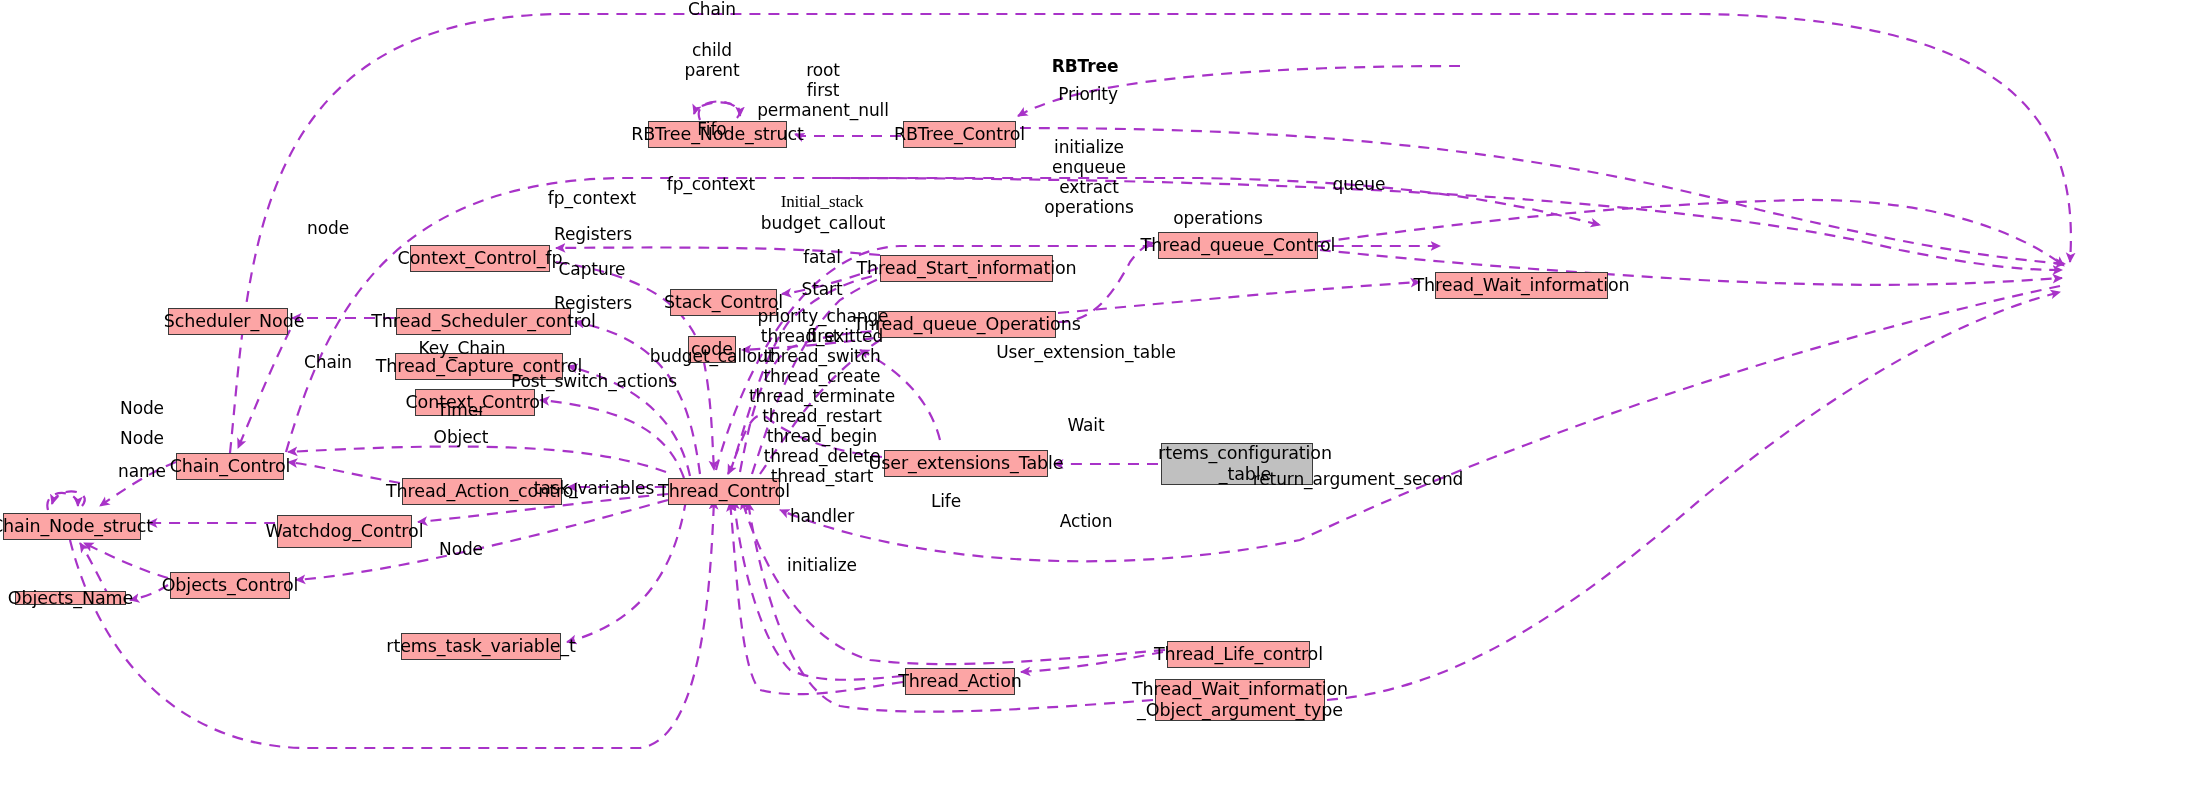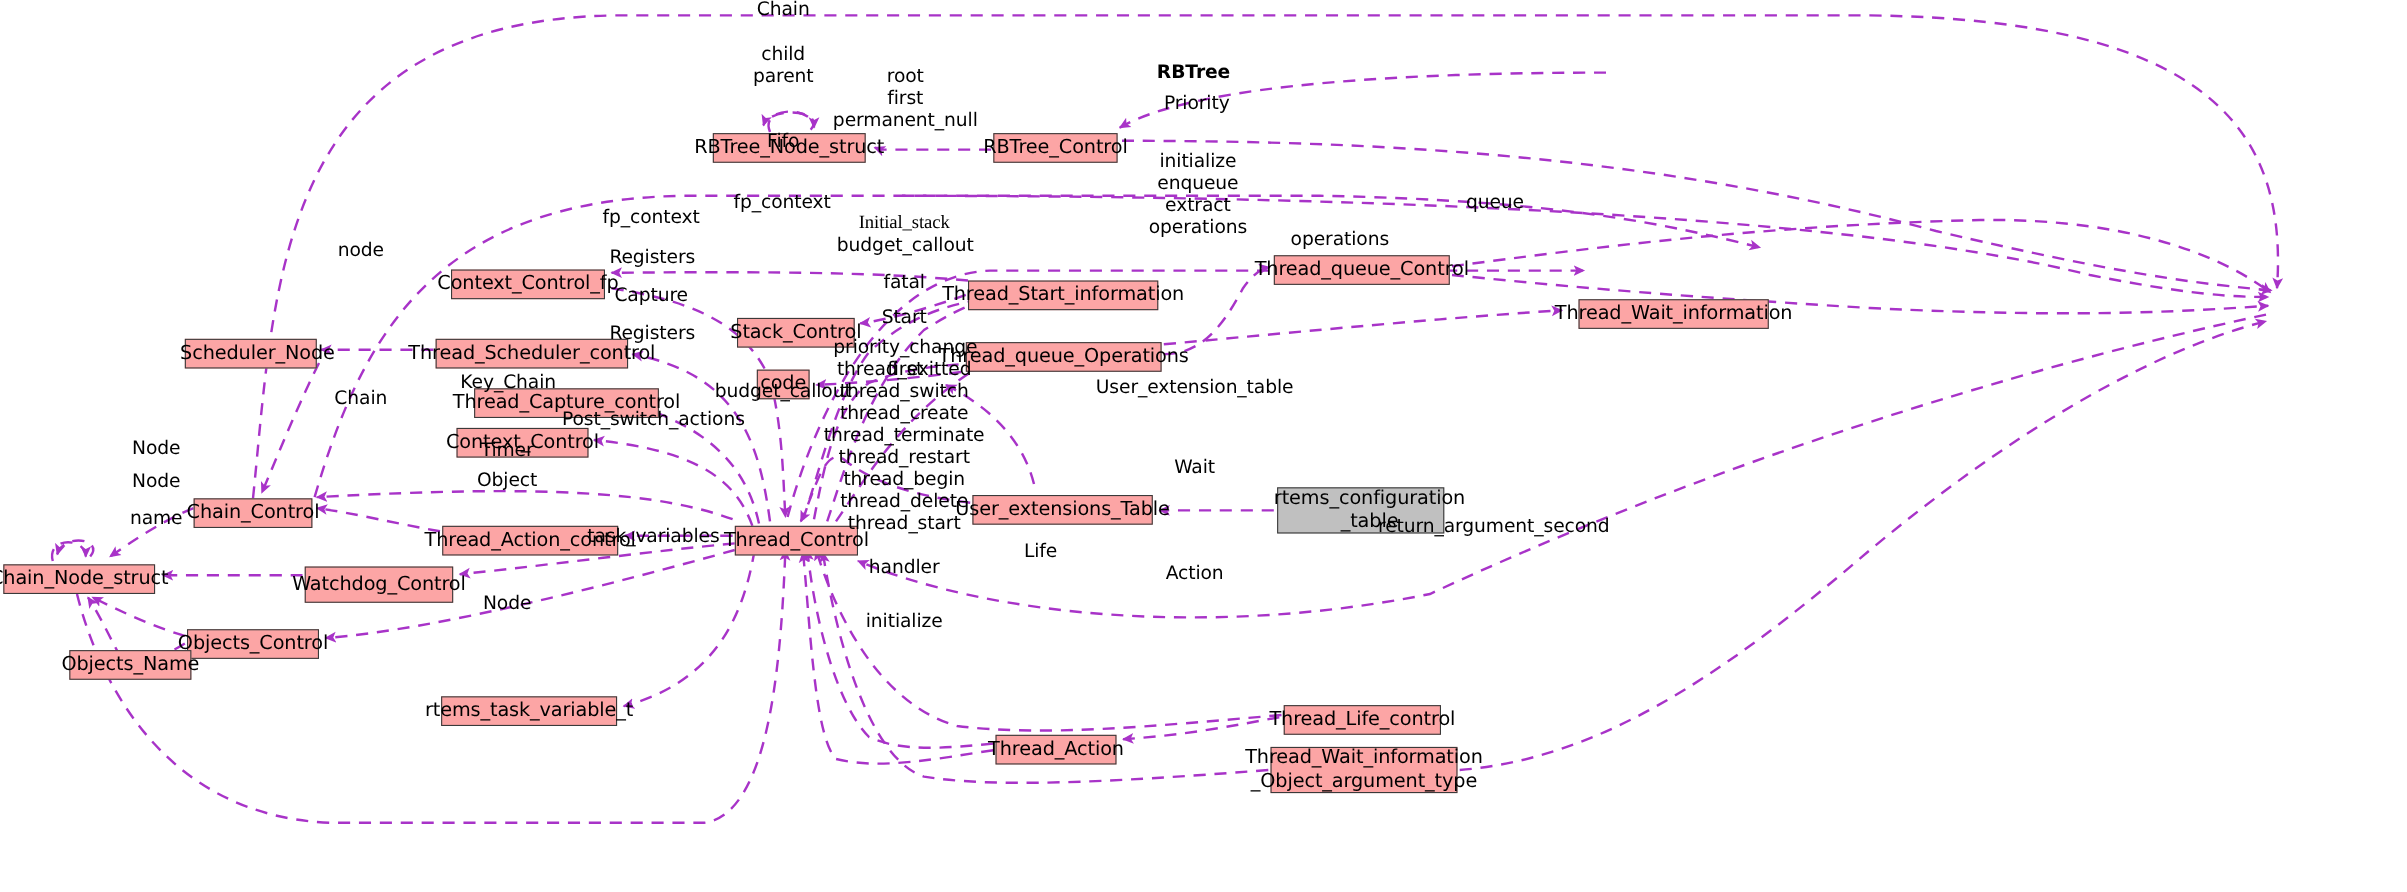--- a/index.html
+++ b/index.html
@@ -176,33 +176,33 @@
       <div class="node" style="left: 648px; top: 121px; width: 139px; height: 27px;">RBTree_Node_struct</div>
       <div class="node" style="left: 903px; top: 121px; width: 113px; height: 27px;">RBTree_Control</div>
       <div class="node" style="left: 410px; top: 245px; width: 140px; height: 27px;">Context_Control_fp</div>
       <div class="node" style="left: 168px; top: 308px; width: 120px; height: 27px; padding-left: 12px;">Scheduler_Node</div>
       <div class="node" style="left: 396px; top: 308px; width: 175px; height: 27px;">Thread_Scheduler_control</div>
       <div class="node" style="left: 670px; top: 289px; width: 107px; height: 27px;">Stack_Control</div>
       <div class="node" style="left: 880px; top: 255px; width: 173px; height: 27px;">Thread_Start_information</div>
       <div class="node" style="left: 878px; top: 311px; width: 178px; height: 27px;">Thread_queue_Operations</div>
       <div class="node" style="left: 1158px; top: 232px; width: 160px; height: 27px;">Thread_queue_Control</div>
       <div class="node" style="left: 1435px; top: 272px; width: 173px; height: 27px;">Thread_Wait_information</div>
-      <div class="node" style="left: 395px; top: 353px; width: 168px; height: 27px; margin-left: 36px;">Thread_Capture_control</div>
+      <div class="node" style="left: 395px; top: 353px; width: 168px; height: 27px;">Thread_Capture_control</div>
       <div class="node" style="left: 688px; top: 336px; width: 48px; height: 27px;">code</div>
       <div class="node" style="left: 415px; top: 389px; width: 120px; height: 27px;">Context_Control</div>
       <div class="node" style="left: 176px; top: 453px; width: 108px; height: 27px;">Chain_Control</div>
       <div class="node" style="left: 884px; top: 450px; width: 164px; height: 27px;">User_extensions_Table</div>
       <div class="node highlight" style="left: 1161px; top: 443px; width: 152px; height: 42px; padding-left: 16px;">rtems_configuration
 _table</div>
       <div class="node" style="left: 402px; top: 478px; width: 160px; height: 27px;">Thread_Action_control</div>
       <div class="node" style="left: 668px; top: 478px; width: 112px; height: 27px;">Thread_Control</div>
       <div class="node" style="left: 277px; top: 515px; width: 135px; height: 33px;">Watchdog_Control</div>
       <div class="node" style="left: 3px; top: 513px; width: 138px; height: 27px;">Chain_Node_struct</div>
       <div class="node" style="left: 170px; top: 572px; width: 120px; height: 27px;">Objects_Control</div>
-      <div class="node" style="left: 15px; top: 591px; width: 111px; height: 27px; margin-left: 48px;">Objects_Name</div>
+      <div class="node" style="left: 15px; top: 591px; width: 111px; height: 14px;">Objects_Name</div>
       <div class="node" style="left: 401px; top: 633px; width: 160px; height: 27px;">rtems_task_variable_t</div>
       <div class="node" style="left: 1167px; top: 641px; width: 143px; height: 27px;">Thread_Life_control</div>
       <div class="node" style="left: 905px; top: 668px; width: 110px; height: 27px;">Thread_Action</div>
       <div class="node" style="left: 1155px; top: 679px; width: 170px; height: 42px;">Thread_Wait_information
 _Object_argument_type</div>
     </div>
   <div id="labels-layer">
       <div class="edge-label" style="left: 712px; top: 9px;">Chain</div>
       <div class="edge-label" style="left: 712px; top: 60px;">child
 parent</div>

